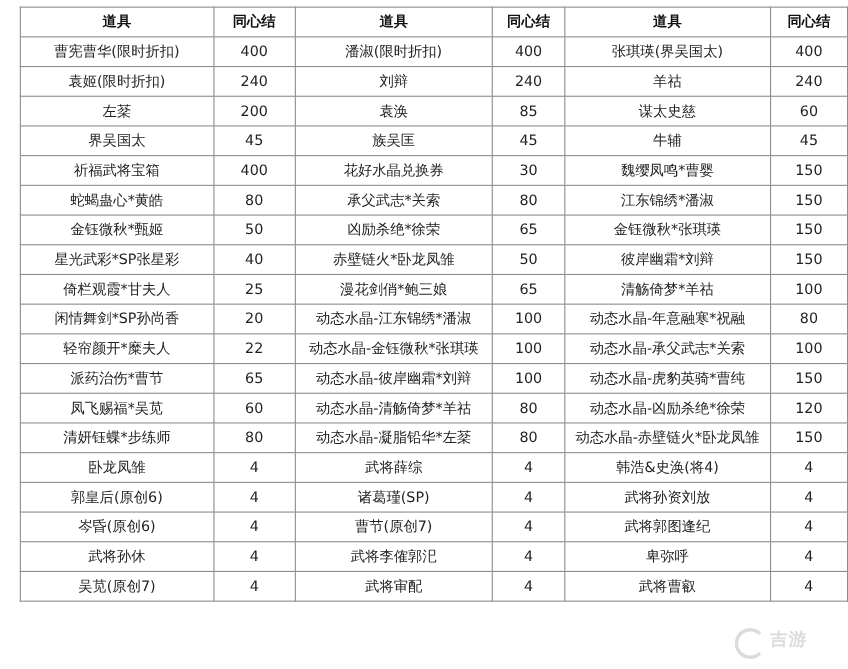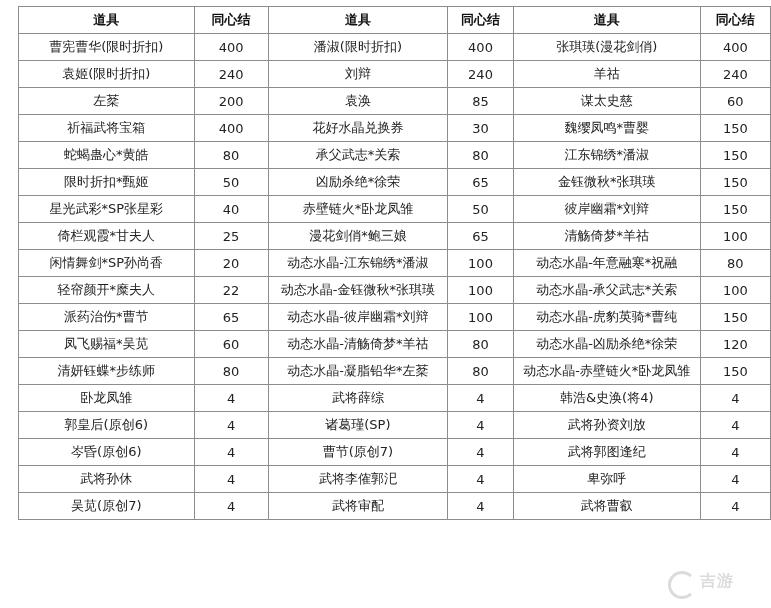--- a/index.html
+++ b/index.html
@@ -96,57 +96,65 @@
         <th>道具</th>
         <th>同心结</th>
       </tr>
     </thead>
     <tbody id="tbody">
       <tr>
           <td>曹宪曹华(限时折扣)</td>
           <td>400</td>
           <td>潘淑(限时折扣)</td>
           <td>400</td>
-          <td>张琪瑛(漫花剑俏)</td>
+          <td>张琪瑛(界吴国太)</td>
           <td>400</td>
         </tr>
       <tr>
           <td>袁姬(限时折扣)</td>
           <td>240</td>
           <td>刘辩</td>
           <td>240</td>
           <td>羊祜</td>
           <td>240</td>
         </tr>
       <tr>
           <td>左棻</td>
           <td>200</td>
           <td>袁涣</td>
           <td>85</td>
           <td>谋太史慈</td>
           <td>60</td>
         </tr>
       <tr>
+          <td>界吴国太</td>
+          <td>45</td>
+          <td>族吴匡</td>
+          <td>45</td>
+          <td>牛辅</td>
+          <td>45</td>
+        </tr>
+      <tr>
           <td>祈福武将宝箱</td>
           <td>400</td>
           <td>花好水晶兑换券</td>
           <td>30</td>
           <td>魏缨凤鸣*曹婴</td>
           <td>150</td>
         </tr>
       <tr>
           <td>蛇蝎蛊心*黄皓</td>
           <td>80</td>
           <td>承父武志*关索</td>
           <td>80</td>
           <td>江东锦绣*潘淑</td>
           <td>150</td>
         </tr>
       <tr>
-          <td>限时折扣*甄姬</td>
+          <td>金钰微秋*甄姬</td>
           <td>50</td>
           <td>凶励杀绝*徐荣</td>
           <td>65</td>
           <td>金钰微秋*张琪瑛</td>
           <td>150</td>
         </tr>
       <tr>
           <td>星光武彩*SP张星彩</td>
           <td>40</td>
           <td>赤壁链火*卧龙凤雏</td>

